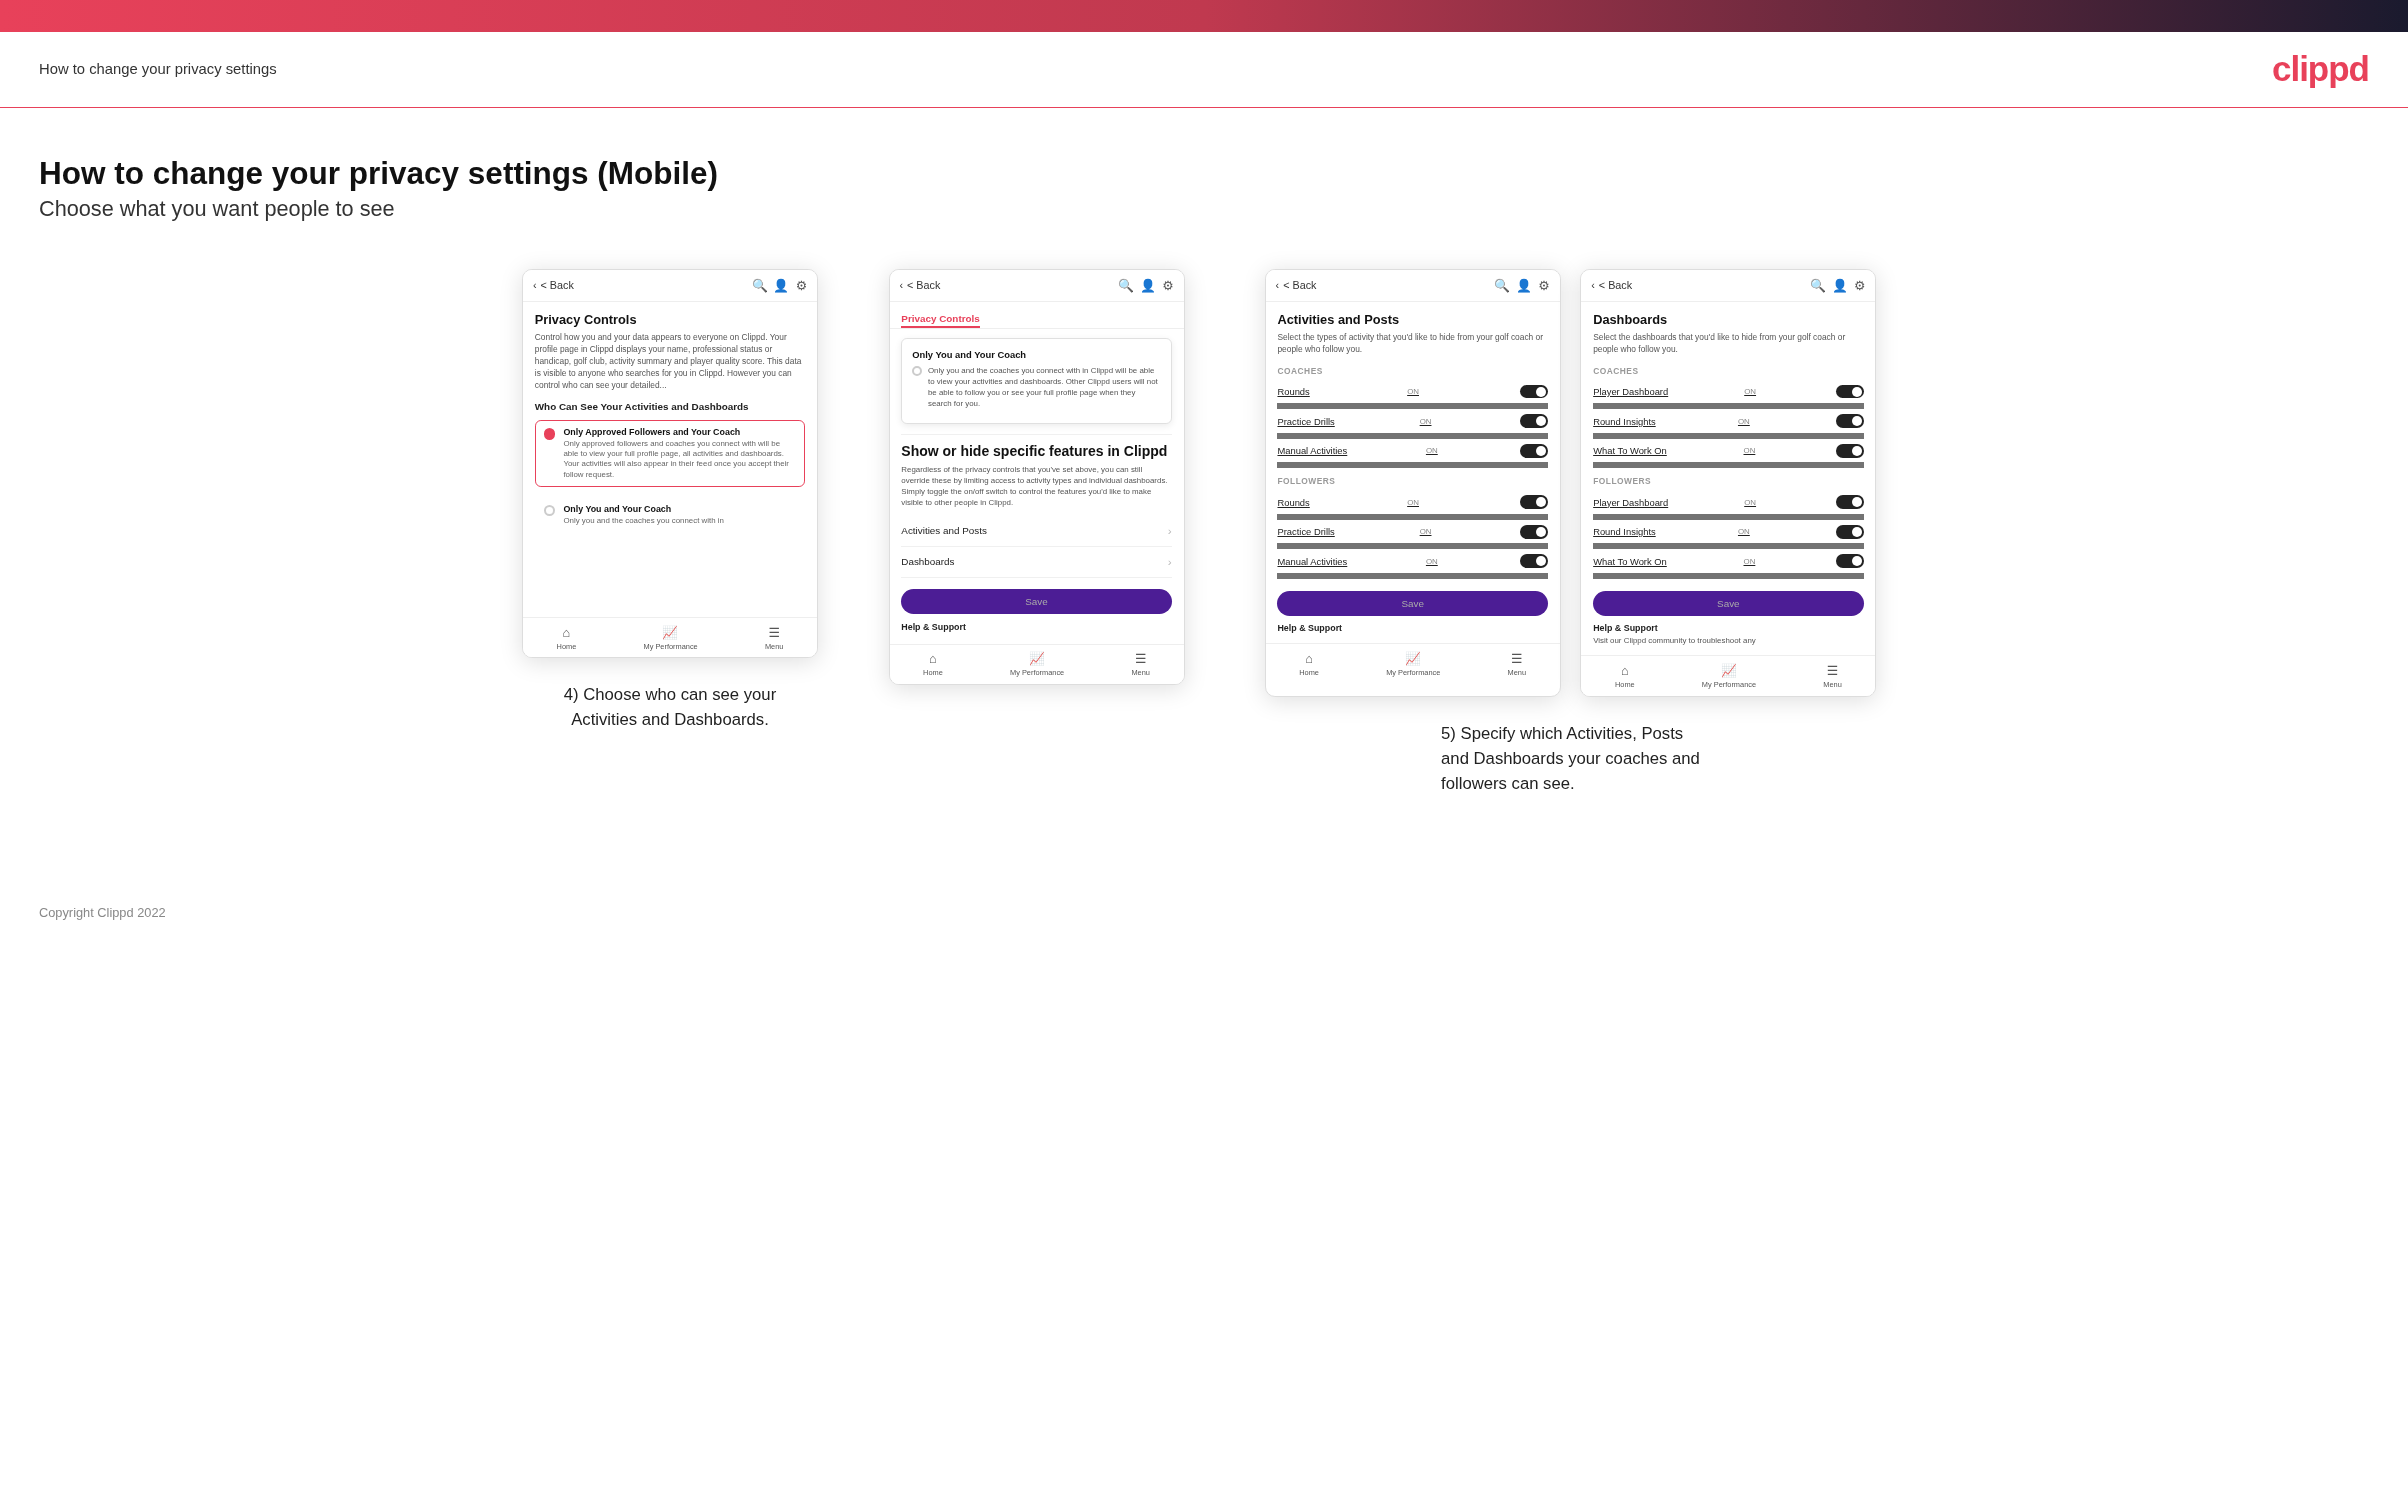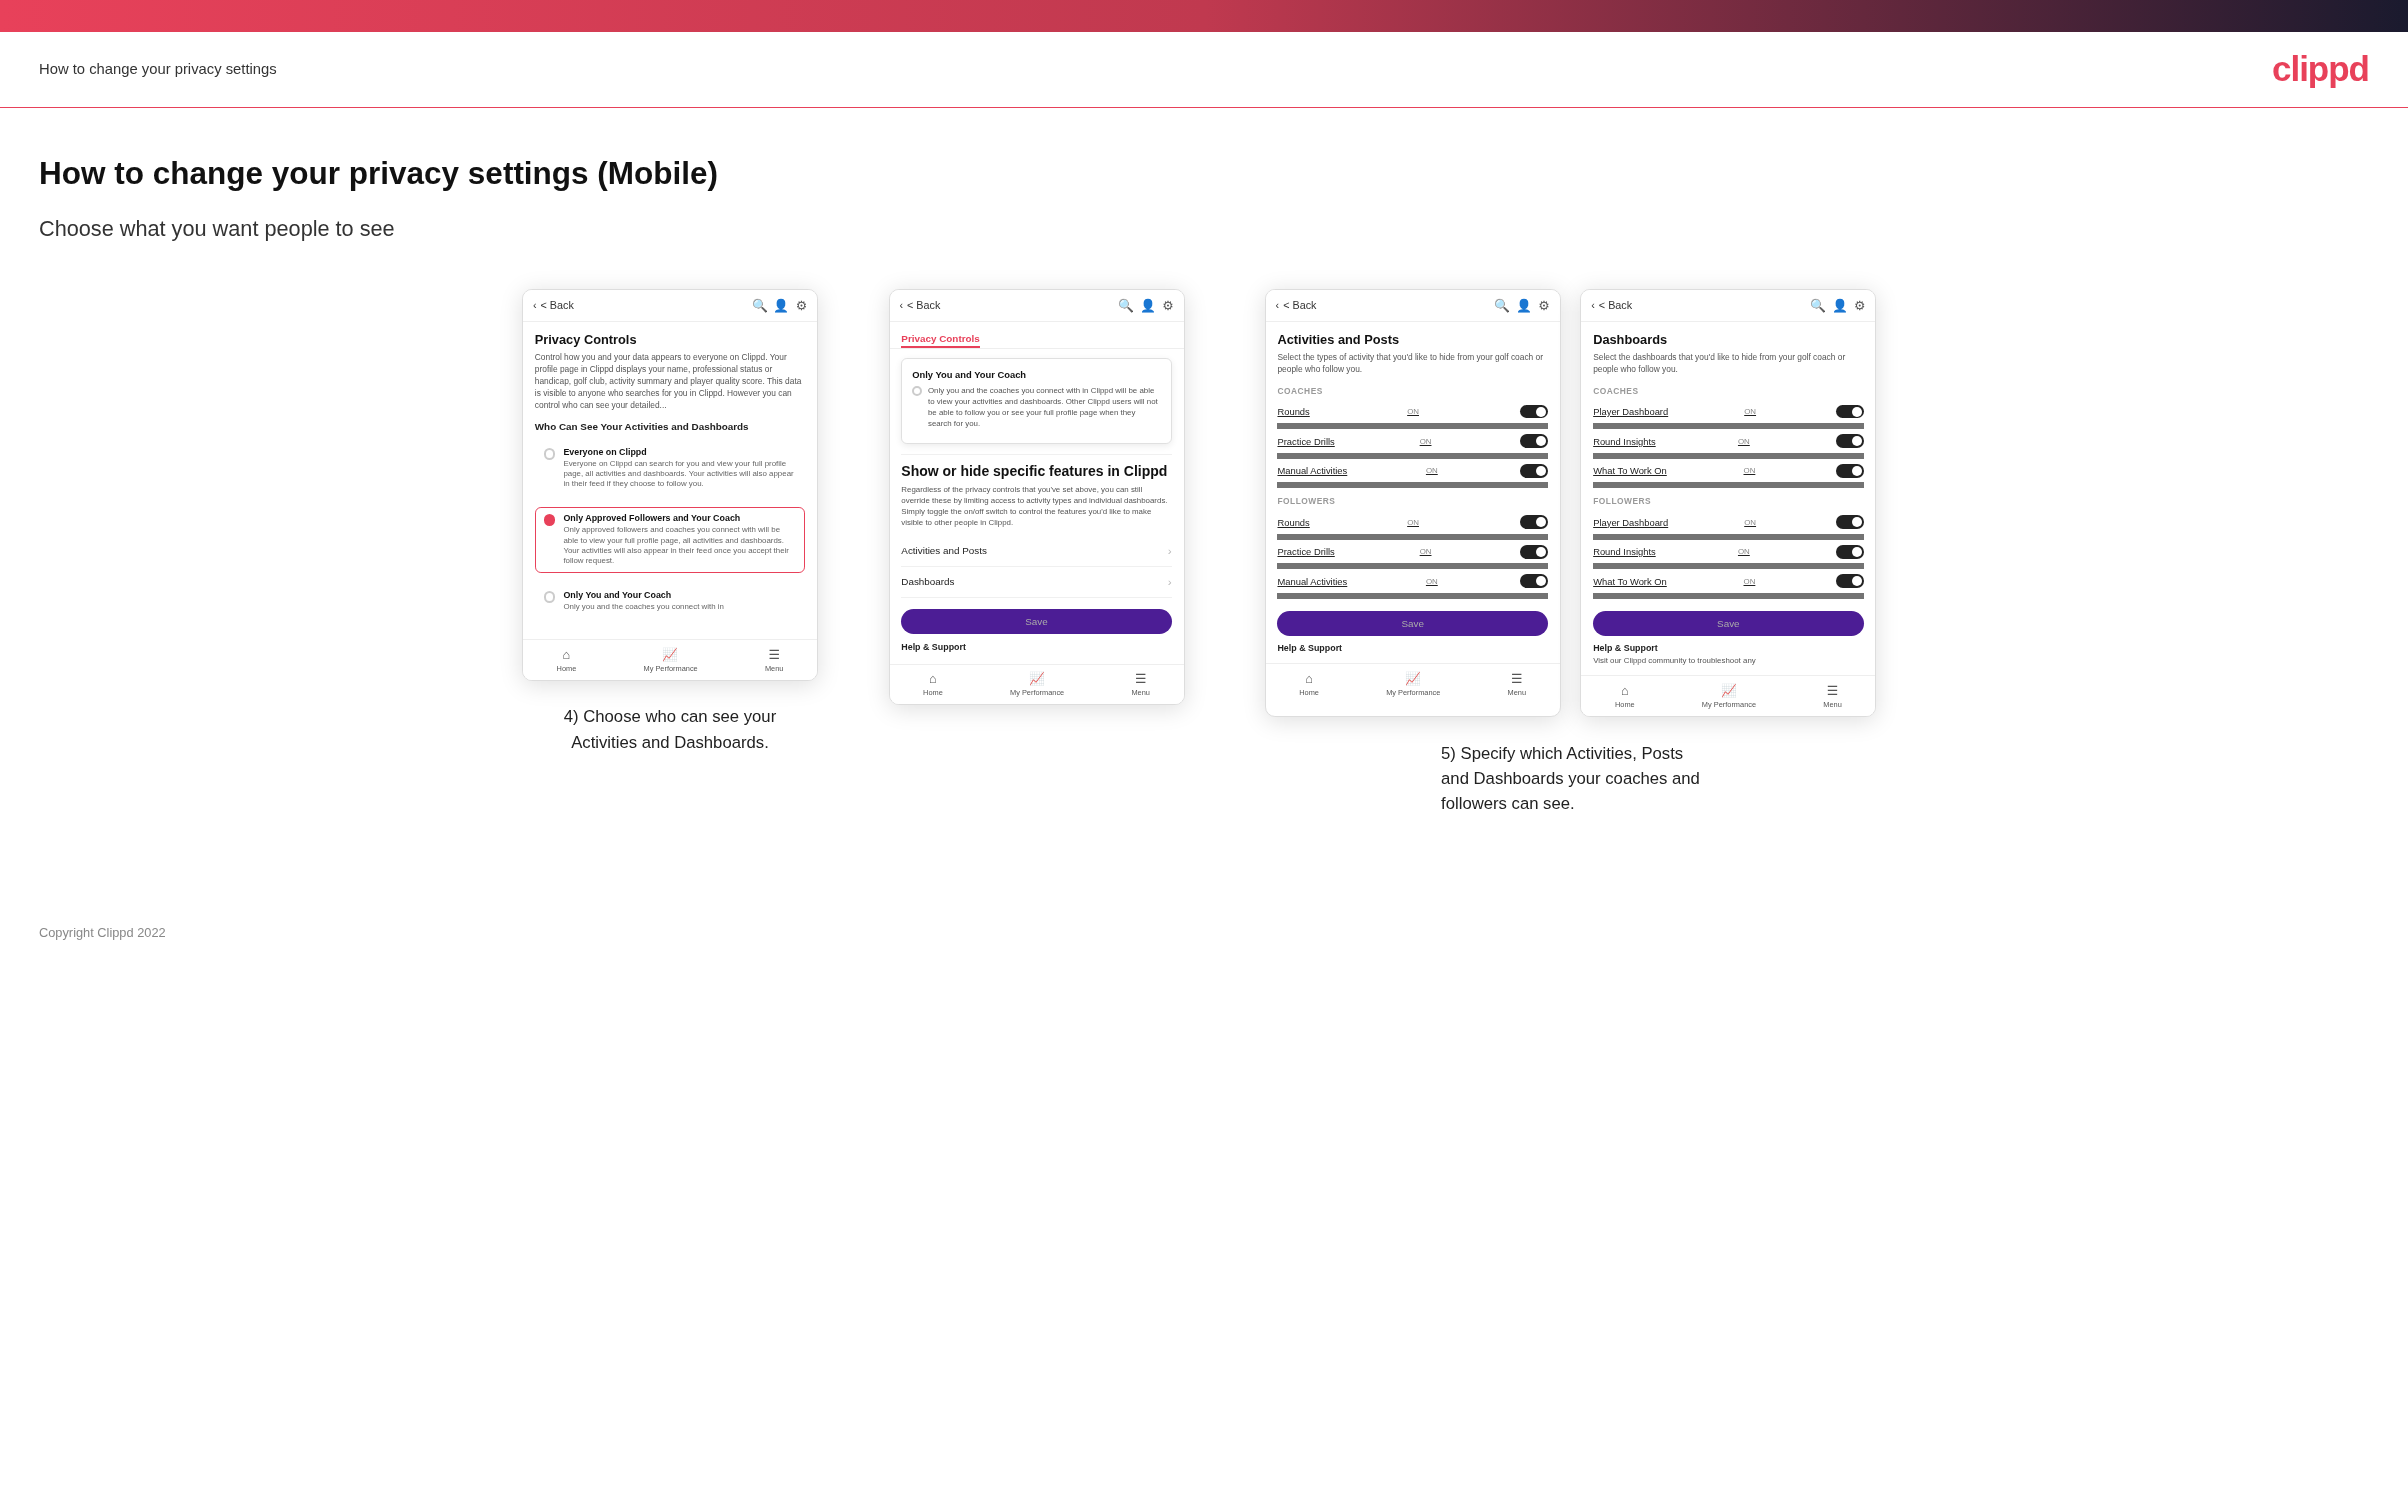--- a/index.html
+++ b/index.html
@@ -32,21 +32,21 @@
       letter-spacing: -1px;
     }
     
     .main {
       padding: 47px 39px 39px 39px;
     }
     .page-title {
       font-size: 31.5px;
       font-weight: 800;
       color: #111;
-      margin-bottom: 24px;
+      margin-bottom: 4px;
     }
     .page-subtitle {
       font-size: 21.7px;
       color: #333;
       font-weight: 400;
       margin-bottom: 47px;
     }
     
     .screenshots-grid {
       display: flex;
@@ -360,27 +360,20 @@
             <span>👤</span>
             <span>⚙</span>
           </div>
         </div>
 
         <div class="phone-content">
           <div class="phone-section-title">Privacy Controls</div>
           <div class="phone-description">Control how you and your data appears to everyone on Clippd. Your profile page in Clippd displays your name, professional status or handicap, golf club, activity summary and player quality score. This data is visible to anyone who searches for you in Clippd. However you can control who can see your detailed...</div>
           <div class="phone-sub-heading">Who Can See Your Activities and Dashboards</div>
 
-          <div class="radio-option">
-            <div class="radio-circle"></div>
-            <div>
-              <div class="radio-text-title">Everyone on Clippd</div>
-              <div class="radio-text-desc">Everyone on Clippd can search for you and view your full profile page, all activities and dashboards. Your activities will also appear in their feed if they choose to follow you.</div>
-            </div>
-          </div>
 
           <div class="radio-option selected">
             <div class="radio-circle selected"></div>
             <div>
               <div class="radio-text-title">Only Approved Followers and Your Coach</div>
               <div class="radio-text-desc">Only approved followers and coaches you connect with will be able to view your full profile page, all activities and dashboards. Your activities will also appear in their feed once you accept their follow request.</div>
             </div>
           </div>
 
           <div class="radio-option">

